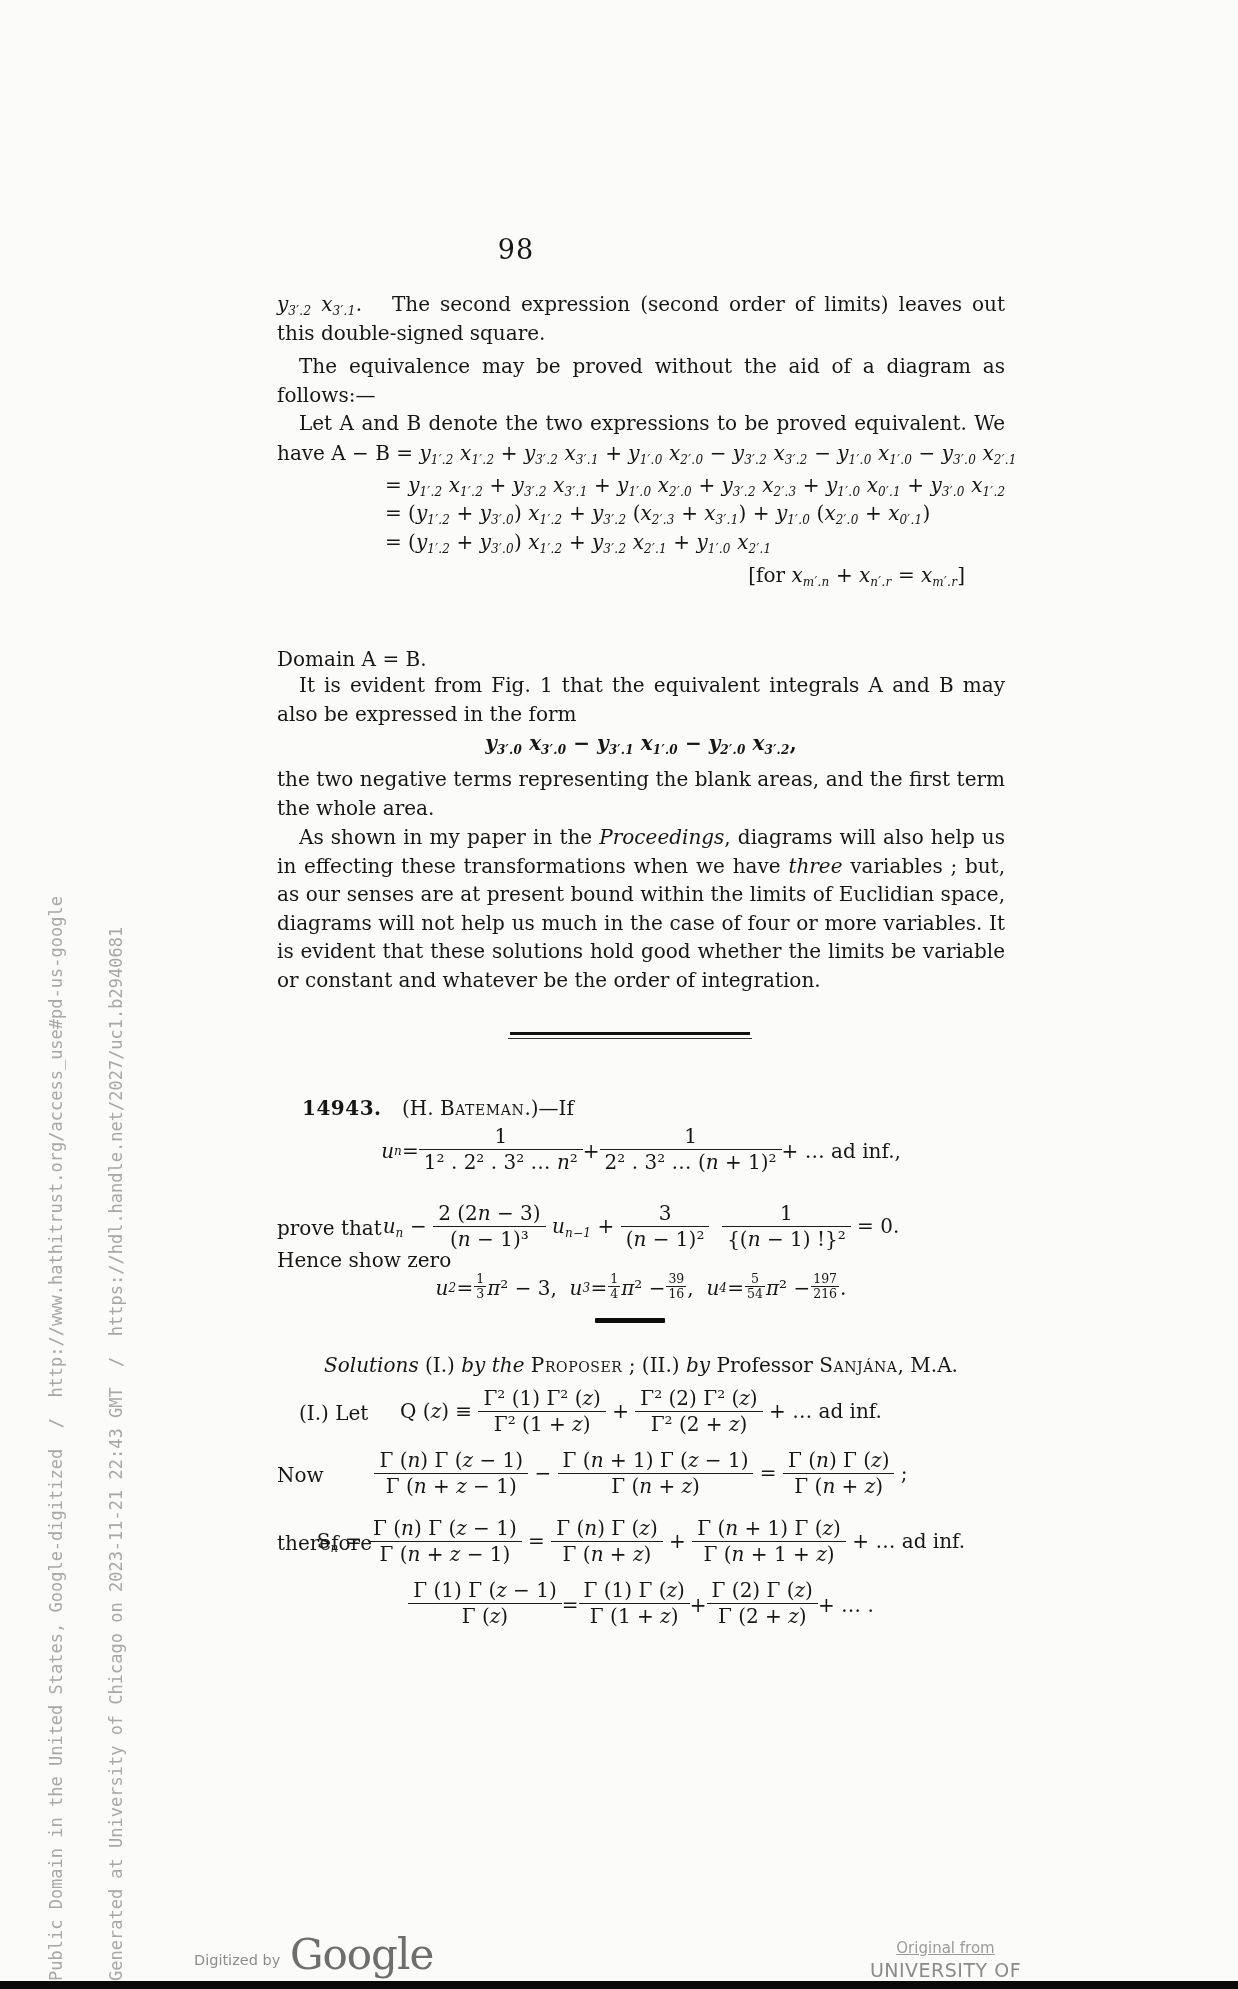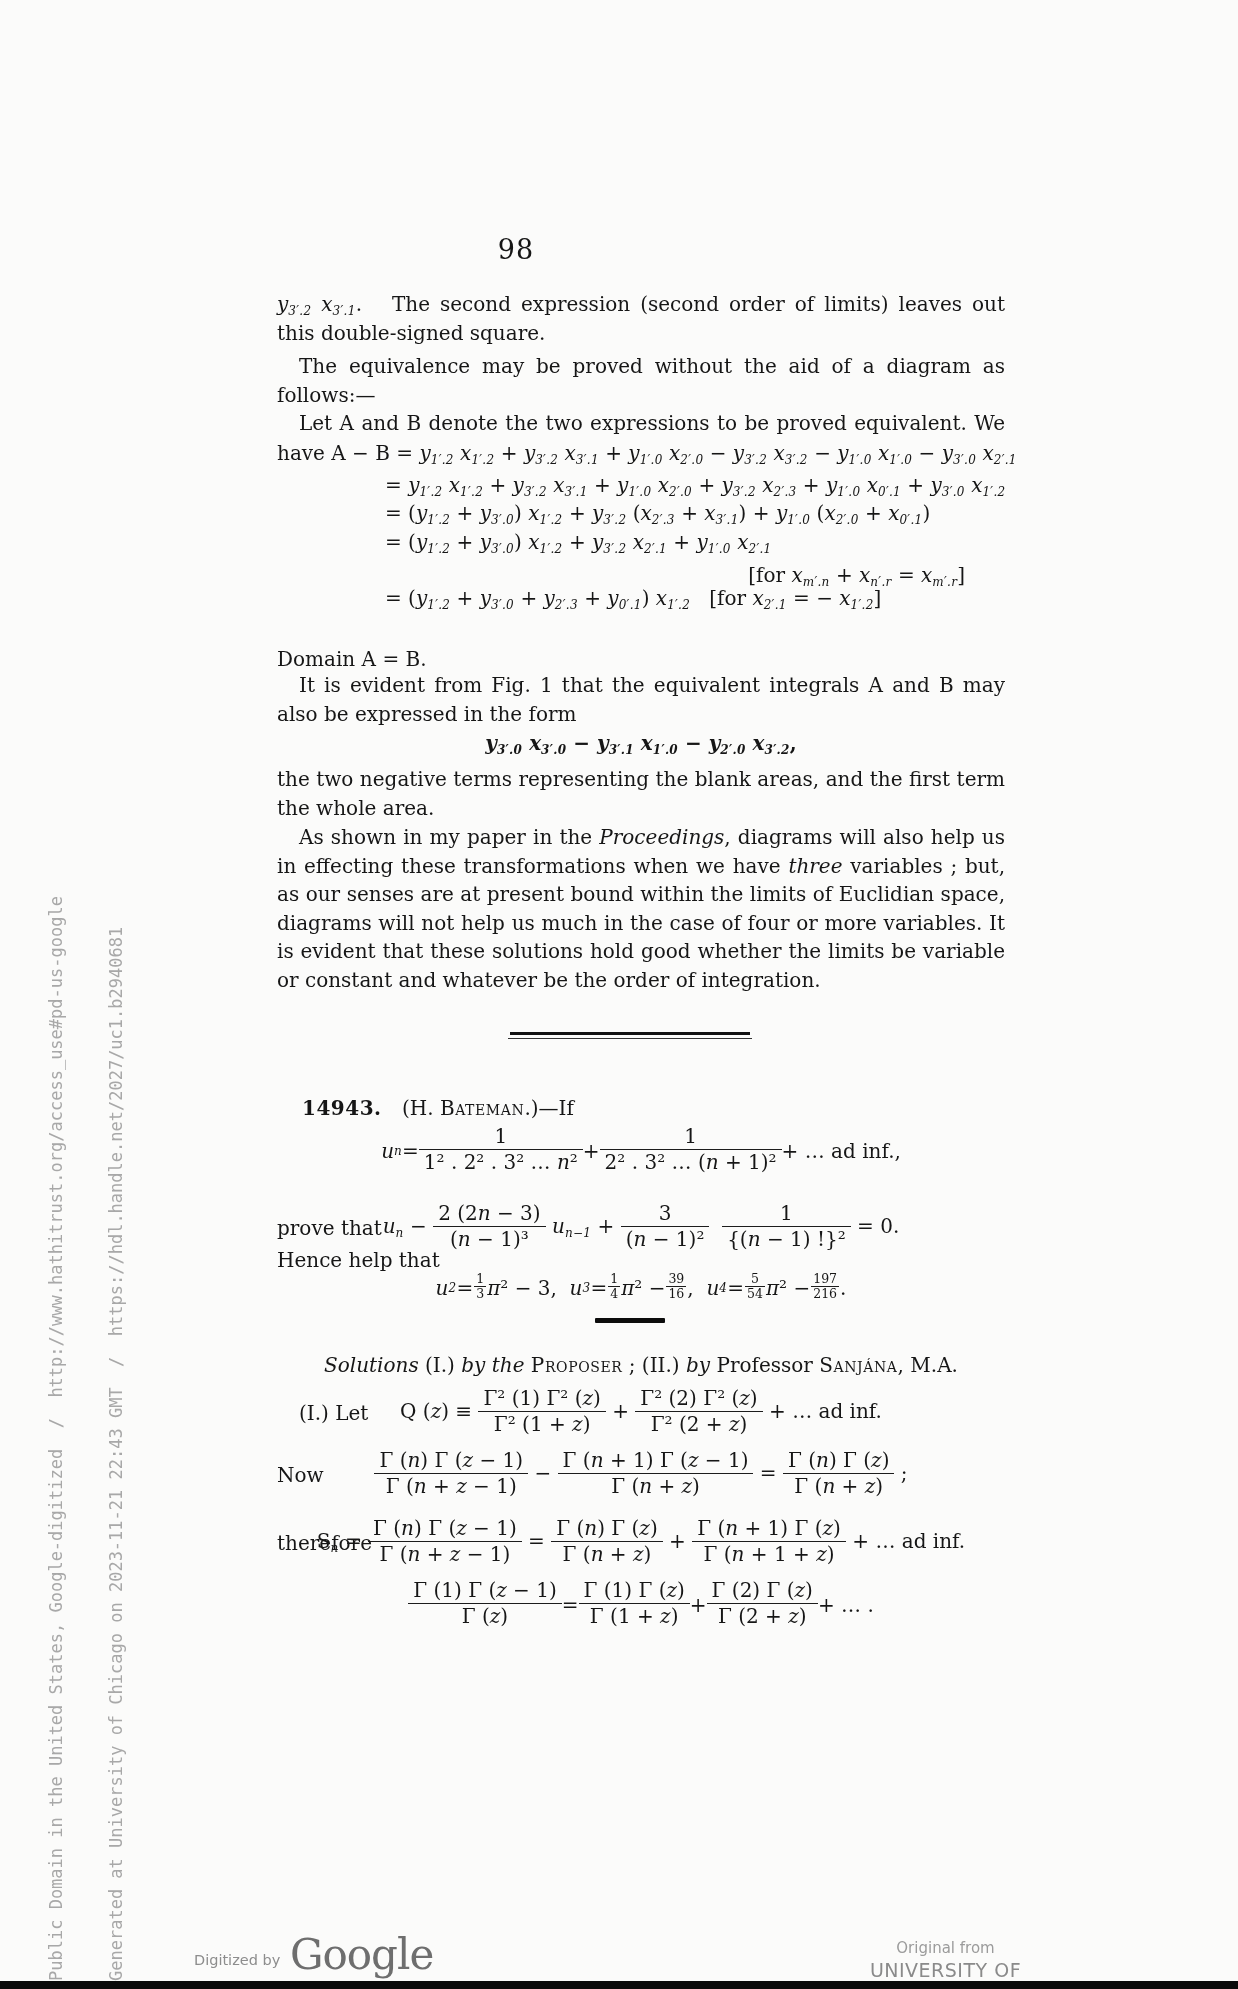--- a/index.html
+++ b/index.html
@@ -41,42 +41,41 @@
   
   .watermark{
     left:6px;top:1981px;transform:rotate(-90deg);transform-origin:0 0;
     font-family:"DejaVu Sans Mono", monospace;font-size:17px;line-height:20px;
     color:#a8a8a8;white-space:pre;
   }
   
   .f-dig{left:194px;top:1952px;font-family:"DejaVu Sans", sans-serif;font-size:14.5px;color:#8d8d8d;}
   .f-logo{left:290px;top:1930px;font-size:42px;color:#6e6e6e;letter-spacing:-1px;font-family:"DejaVu Serif", serif;}
   .f-right{left:807px;top:1938px;width:277px;text-align:center;font-family:"DejaVu Sans", sans-serif;}
-  .f-orig{font-size:15px;color:#9b9b9b;line-height:20px;}
+  .f-orig{font-size:15px;color:#9b9b9b;line-height:20px;text-decoration:underline;}
   .f-univ{font-size:19px;color:#8a8a8a;letter-spacing:0.5px;line-height:24px;}
   .bottombar{left:0;top:1981px;width:1238px;height:8px;background:#0a0a0a;}
 </style>
 </head>
 <body>
 
 <div class="abs pageno">98</div>
 
 <div class="abs col para" style="top:290px;"><i>y</i><sub>3′.2</sub> <i>x</i><sub>3′.1</sub>.&nbsp;&nbsp; The second expression (second order  of  limits) leaves out this double-signed square.</div>
 
 <div class="abs col para ind" style="top:352px;">The  equivalence   may  be  proved  without  the  aid   of  a  diagram  as follows:—</div>
 
 <div class="abs col ind lastjust" style="top:409px;">Let A and B denote the two expressions to be proved equivalent.   We</div>
 
 <div class="abs col" style="top:437px;height:205px;position:absolute;">
   <div class="eqline" style="top:4px;"><span>have A − B </span><span>= <i>y</i><sub>1′.2</sub> <i>x</i><sub>1′.2</sub> + <i>y</i><sub>3′.2</sub> <i>x</i><sub>3′.1</sub> + <i>y</i><sub>1′.0</sub> <i>x</i><sub>2′.0</sub> − <i>y</i><sub>3′.2</sub> <i>x</i><sub>3′.2</sub> − <i>y</i><sub>1′.0</sub> <i>x</i><sub>1′.0</sub> − <i>y</i><sub>3′.0</sub> <i>x</i><sub>2′.1</sub></span></div>
   <div class="eqline eqpad" style="top:36px;">= <i>y</i><sub>1′.2</sub> <i>x</i><sub>1′.2</sub> + <i>y</i><sub>3′.2</sub> <i>x</i><sub>3′.1</sub> + <i>y</i><sub>1′.0</sub> <i>x</i><sub>2′.0</sub> + <i>y</i><sub>3′.2</sub> <i>x</i><sub>2′.3</sub> + <i>y</i><sub>1′.0</sub> <i>x</i><sub>0′.1</sub> + <i>y</i><sub>3′.0</sub> <i>x</i><sub>1′.2</sub></div>
   <div class="eqline eqpad" style="top:64px;">= (<i>y</i><sub>1′.2</sub> + <i>y</i><sub>3′.0</sub>) <i>x</i><sub>1′.2</sub> + <i>y</i><sub>3′.2</sub> (<i>x</i><sub>2′.3</sub> + <i>x</i><sub>3′.1</sub>) + <i>y</i><sub>1′.0</sub> (<i>x</i><sub>2′.0</sub> + <i>x</i><sub>0′.1</sub>)</div>
   <div class="eqline eqpad" style="top:93px;">= (<i>y</i><sub>1′.2</sub> + <i>y</i><sub>3′.0</sub>) <i>x</i><sub>1′.2</sub> + <i>y</i><sub>3′.2</sub> <i>x</i><sub>2′.1</sub> + <i>y</i><sub>1′.0</sub> <i>x</i><sub>2′.1</sub></div>
   <div class="eqline eqright" style="top:126px;">[for  <i>x</i><sub><i>m</i>′.<i>n</i></sub> + <i>x</i><sub><i>n</i>′.<i>r</i></sub> = <i>x</i><sub><i>m</i>′.<i>r</i></sub>]</div>
-  <div class="eqline eqpad" style="top:149px;">= (<i>y</i><sub>1′.2</sub> + <i>y</i><sub>3′.0</sub> + <i>y</i><sub>2′.3</sub> + <i>y</i><sub>0′.1</sub>) <i>x</i><sub>1′.2</sub> &nbsp;&nbsp;[for  <i>x</i><sub>2′.1</sub> = − <i>x</i><sub>1′.2</sub>]</div>
 </div>
 
 <div class="abs col" style="top:645px;">Domain  A = B.</div>
 
 <div class="abs col para ind" style="top:671px;">It is evident  from  Fig. 1  that  the  equivalent  integrals A and B may also be expressed in the form</div>
 
 <div class="abs col center" style="top:730px;height:26px;line-height:26px;font-weight:bold;"><i>y</i><sub>3′.0</sub> <i>x</i><sub>3′.0</sub> − <i>y</i><sub>3′.1</sub> <i>x</i><sub>1′.0</sub> − <i>y</i><sub>2′.0</sub> <i>x</i><sub>3′.2</sub>,</div>
 
 <div class="abs col para" style="top:765px;">the two negative terms representing  the  blank  areas,  and  the  first term the whole area.</div>
 
@@ -98,21 +97,21 @@
     </span> + <span class="fr">
       <span class="n">1</span>
       <span class="d">2² . 3² … (<i>n</i> + 1)²</span>
     </span> + … ad inf.,</div>
 
 <div class="abs col row" style="top:1201px;height:54px;align-items:center;">
   <span class="rlabel">prove that</span>
   <span><i>u</i><sub><i>n</i></sub> − <span class="fr"><span class="n">2 (2<i>n</i> − 3)</span><span class="d">(<i>n</i> − 1)³</span></span> <i>u</i><sub><i>n</i>−1</sub> + <span class="fr"><span class="n">3</span><span class="d">(<i>n</i> − 1)²</span></span> &nbsp;<span class="fr"><span class="n">1</span><span class="d">{(<i>n</i> − 1) !}²</span></span> = 0.</span>
 </div>
 
-<div class="abs col" style="top:1246px;">Hence help that</div>
+<div class="abs col" style="top:1246px;">Hence show zero</div>
 
 <div class="abs col row" style="top:1272px;height:32px;"><i>u</i><sub>2</sub> = <span class="fr fs">
       <span class="n">1</span>
       <span class="d">3</span>
     </span><i>π</i>² − 3, &nbsp; <i>u</i><sub>3</sub> = <span class="fr fs">
       <span class="n">1</span>
       <span class="d">4</span>
     </span><i>π</i>² − <span class="fr fs">
       <span class="n">39</span>
       <span class="d">16</span>

